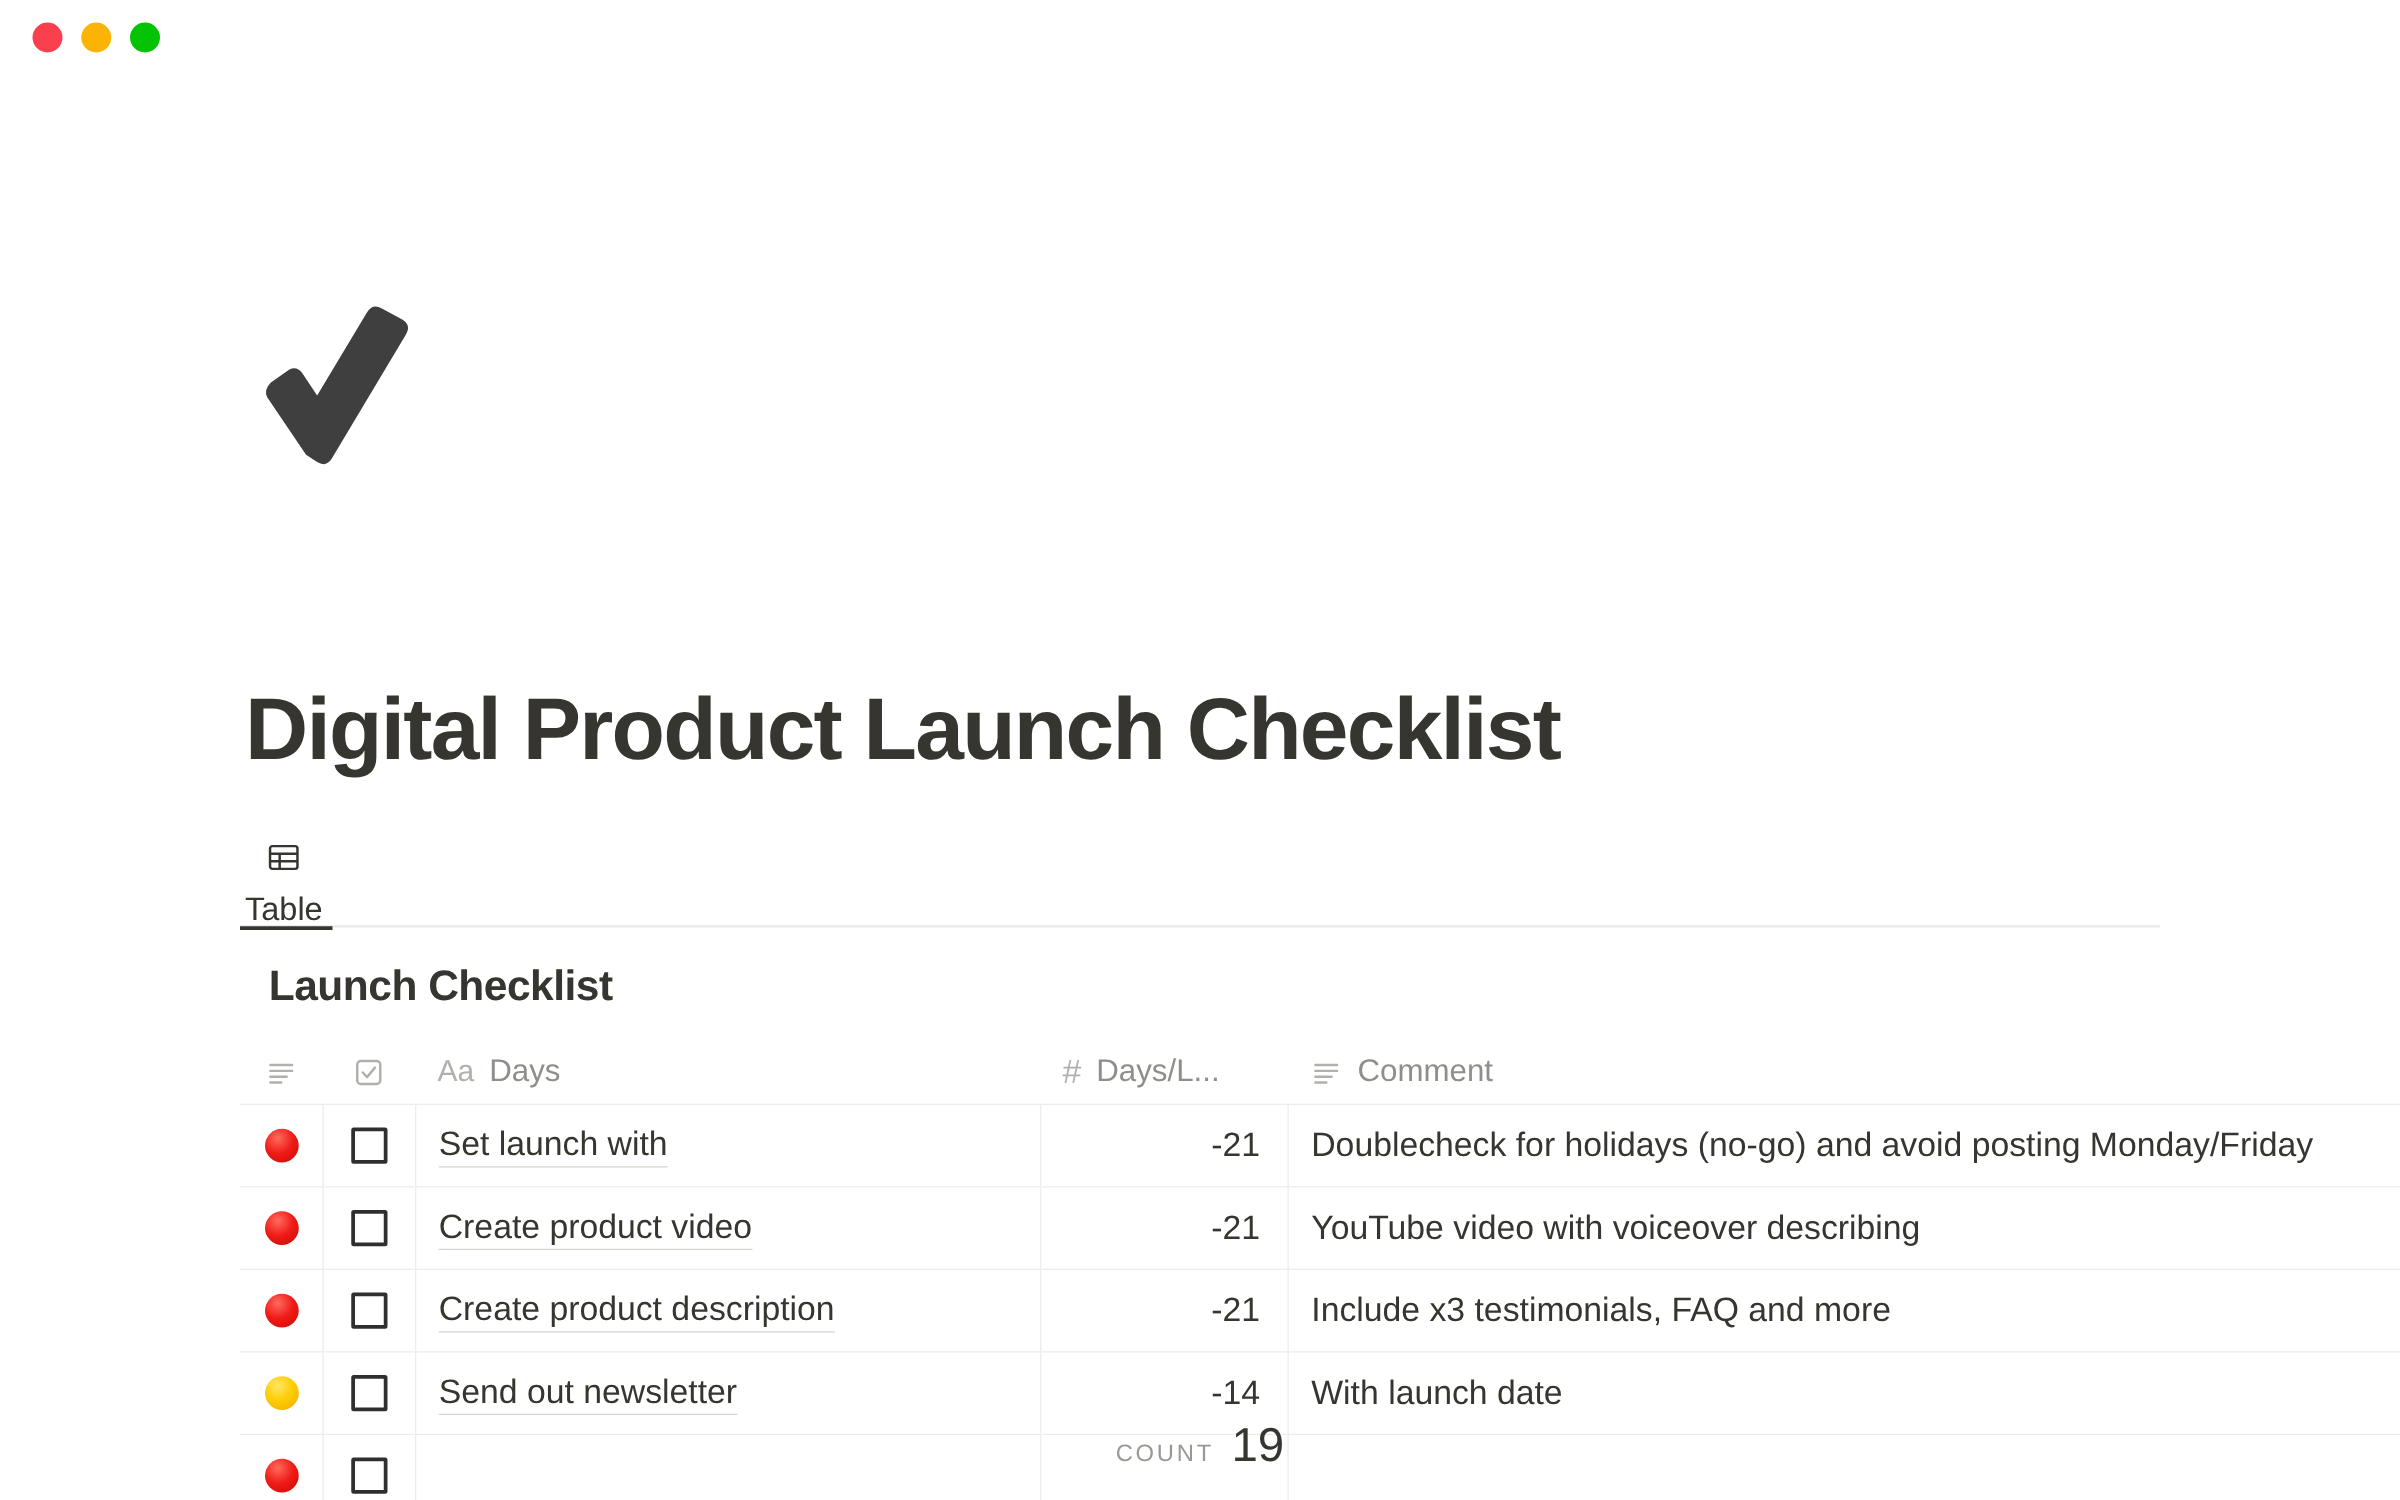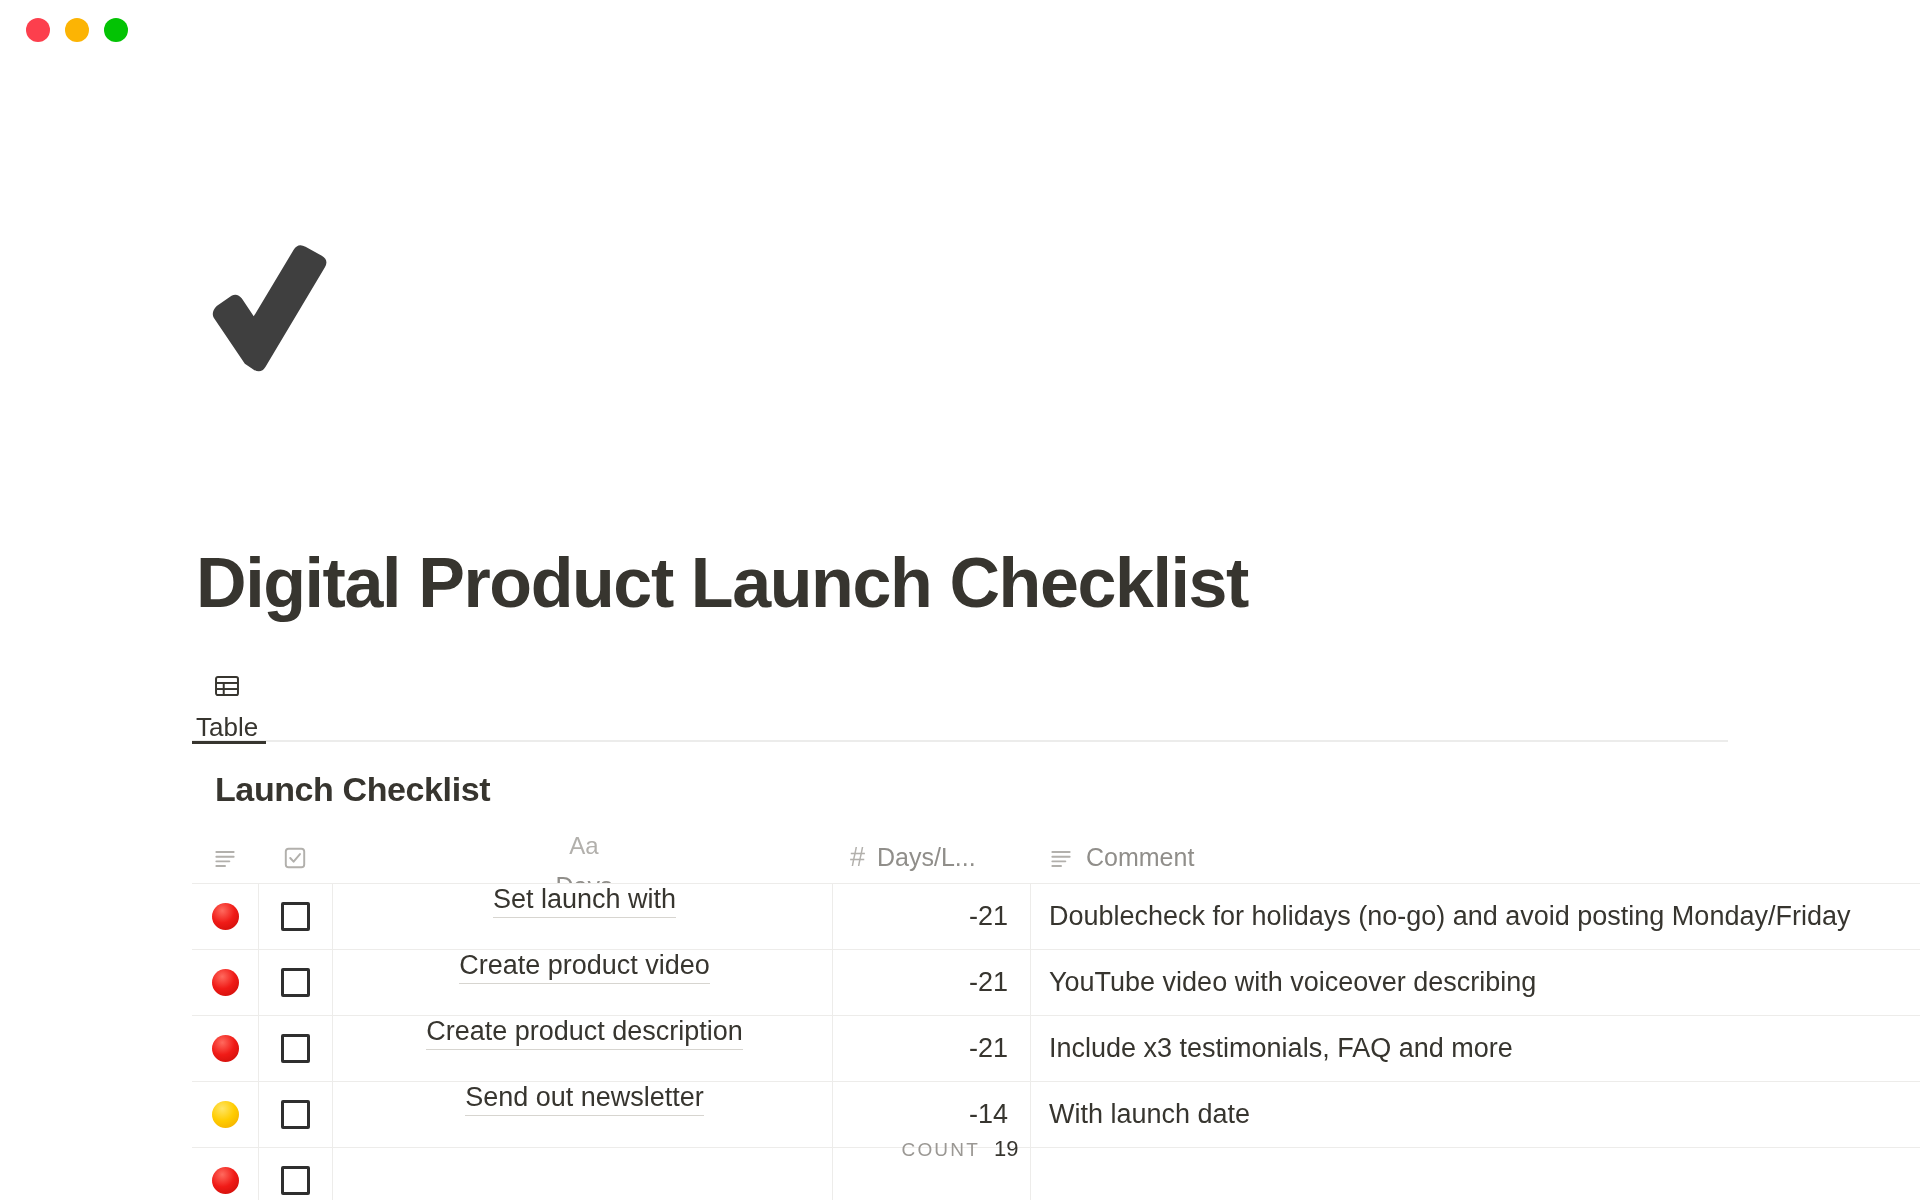--- a/index.html
+++ b/index.html
@@ -145,21 +145,21 @@
     display: flex;
     align-items: center;
     padding: 0 14px;
     overflow: hidden;
     white-space: nowrap;
   }
 
   .col-status   { width: 66px;  justify-content: center; padding: 0; }
   .col-check    { width: 74px;  justify-content: center; padding: 0;
                   border-left: 1.5px solid #edecea; }
-  .col-task     { width: 500px; border-left: 1.5px solid #edecea; padding-left: 18px; flex-direction: column; }
+  .col-task     { width: 500px; border-left: 1.5px solid #edecea; padding-left: 18px; }
   .col-days     { width: 198px; border-left: 1.5px solid #edecea;
                   justify-content: flex-end; padding-right: 22px; }
   .col-comment  { width: 922px; border-left: 1.5px solid #edecea; padding-left: 18px; }
 
   .db-row.header .cell {
     border-left: none;
     color: #8d8b87;
     font-size: 25px;
     gap: 12px;
   }
@@ -227,21 +227,21 @@
     gap: 14px;
   }
   .count-label {
     font-size: 19px;
     letter-spacing: 2.2px;
     color: #9b9894;
     text-transform: uppercase;
     text-align: center;
   }
   .count-value {
-    font-size: 22px;
+    font-size: 38px;
     color: #37352f;
     font-weight: 400;
   }
 </style>
 </head>
 <body>
 
 <div class="window-chrome">
   <span class="traffic-dot close"></span>
   <span class="traffic-dot min"></span>

